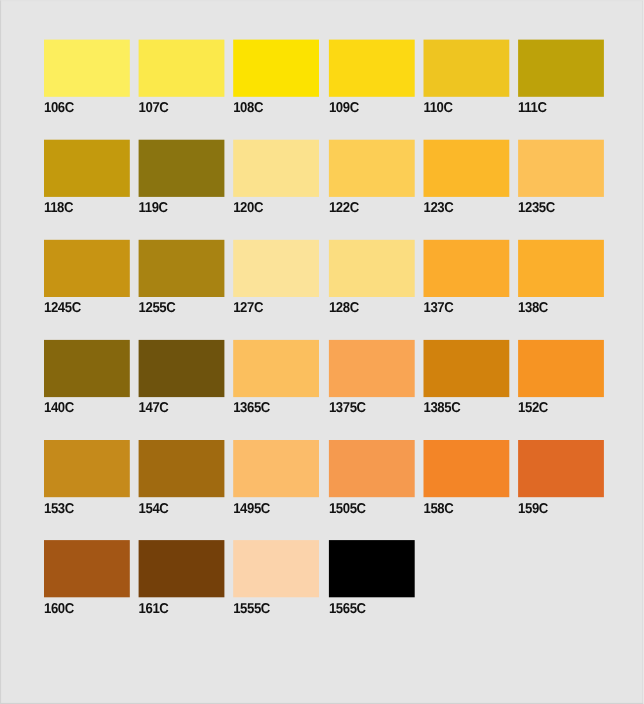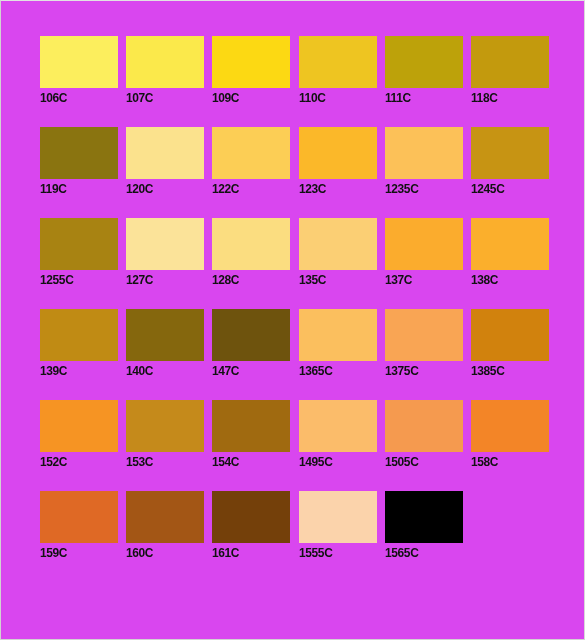--- a/index.html
+++ b/index.html
@@ -12,21 +12,21 @@
     height: 640px;
     background: #ffffff;
     font-family: "Liberation Sans", sans-serif;
     overflow: hidden;
   }
   #page {
     position: relative;
     box-sizing: border-box;
     width: 585px;
     height: 640px;
-    background: #d946ef;
+    background: #e5e5e5;
     border-left: 1px solid #d2d2d2;
     border-top: 1px solid #e2e2e2;
     border-right: 1px solid #d8d8d8;
     border-bottom: 1px solid #d2d2d2;
   }
   #swatch-grid {
     position: absolute;
     left: 39px;
     top: 35px;
     width: 509px;
@@ -64,20 +64,24 @@
   <div id="swatch-grid">
       <div class="swatch-cell">
         <span class="swatch-chip" style="background: rgb(252, 238, 93);"></span>
         <span class="swatch-label">106C</span>
       </div>
       <div class="swatch-cell">
         <span class="swatch-chip" style="background: rgb(251, 233, 75);"></span>
         <span class="swatch-label">107C</span>
       </div>
       <div class="swatch-cell">
+        <span class="swatch-chip" style="background: rgb(252, 227, 0);"></span>
+        <span class="swatch-label">108C</span>
+      </div>
+      <div class="swatch-cell">
         <span class="swatch-chip" style="background: rgb(252, 217, 19);"></span>
         <span class="swatch-label">109C</span>
       </div>
       <div class="swatch-cell">
         <span class="swatch-chip" style="background: rgb(238, 197, 33);"></span>
         <span class="swatch-label">110C</span>
       </div>
       <div class="swatch-cell">
         <span class="swatch-chip" style="background: rgb(189, 162, 10);"></span>
         <span class="swatch-label">111C</span>
@@ -116,34 +120,26 @@
       </div>
       <div class="swatch-cell">
         <span class="swatch-chip" style="background: rgb(251, 227, 153);"></span>
         <span class="swatch-label">127C</span>
       </div>
       <div class="swatch-cell">
         <span class="swatch-chip" style="background: rgb(251, 221, 128);"></span>
         <span class="swatch-label">128C</span>
       </div>
       <div class="swatch-cell">
-        <span class="swatch-chip" style="background: rgb(251, 207, 116);"></span>
-        <span class="swatch-label">135C</span>
-      </div>
-      <div class="swatch-cell">
         <span class="swatch-chip" style="background: rgb(251, 172, 45);"></span>
         <span class="swatch-label">137C</span>
       </div>
       <div class="swatch-cell">
         <span class="swatch-chip" style="background: rgb(251, 175, 44);"></span>
         <span class="swatch-label">138C</span>
-      </div>
-      <div class="swatch-cell">
-        <span class="swatch-chip" style="background: rgb(192, 139, 20);"></span>
-        <span class="swatch-label">139C</span>
       </div>
       <div class="swatch-cell">
         <span class="swatch-chip" style="background: rgb(133, 103, 13);"></span>
         <span class="swatch-label">140C</span>
       </div>
       <div class="swatch-cell">
         <span class="swatch-chip" style="background: rgb(110, 83, 13);"></span>
         <span class="swatch-label">147C</span>
       </div>
       <div class="swatch-cell">

